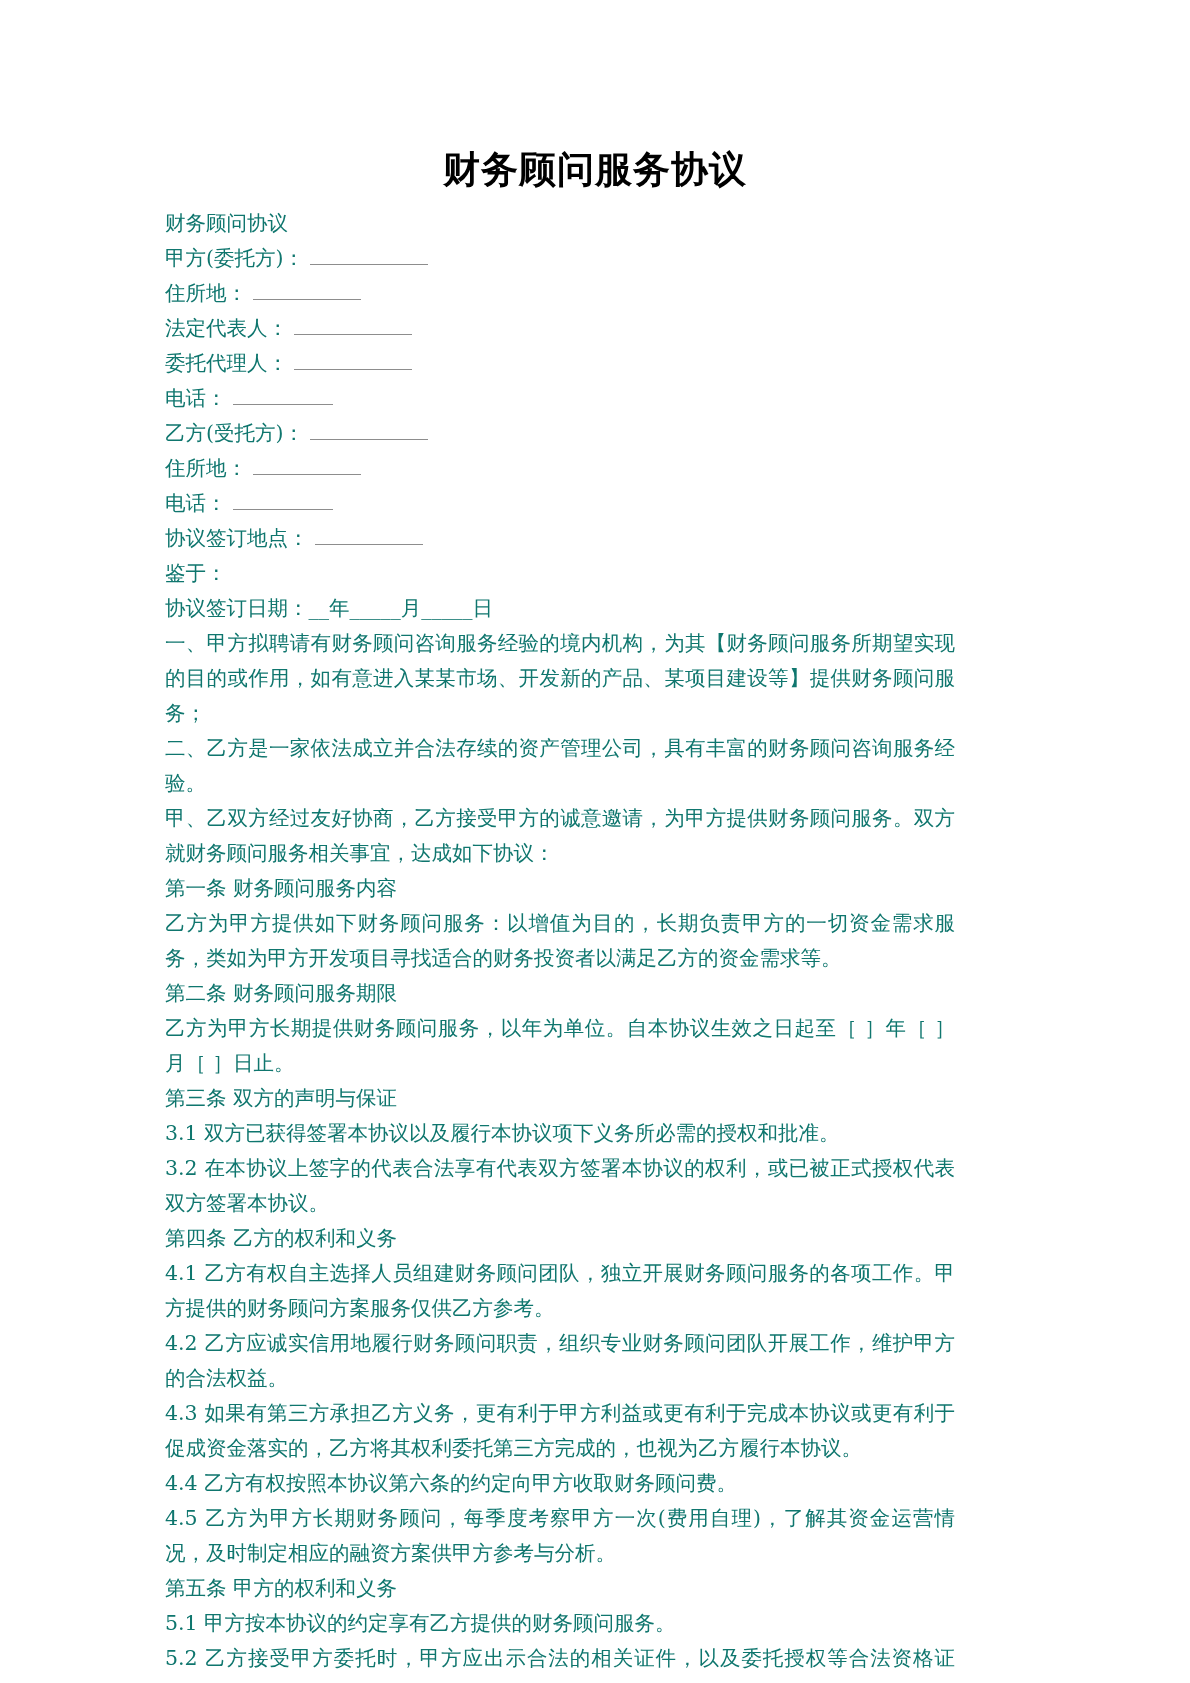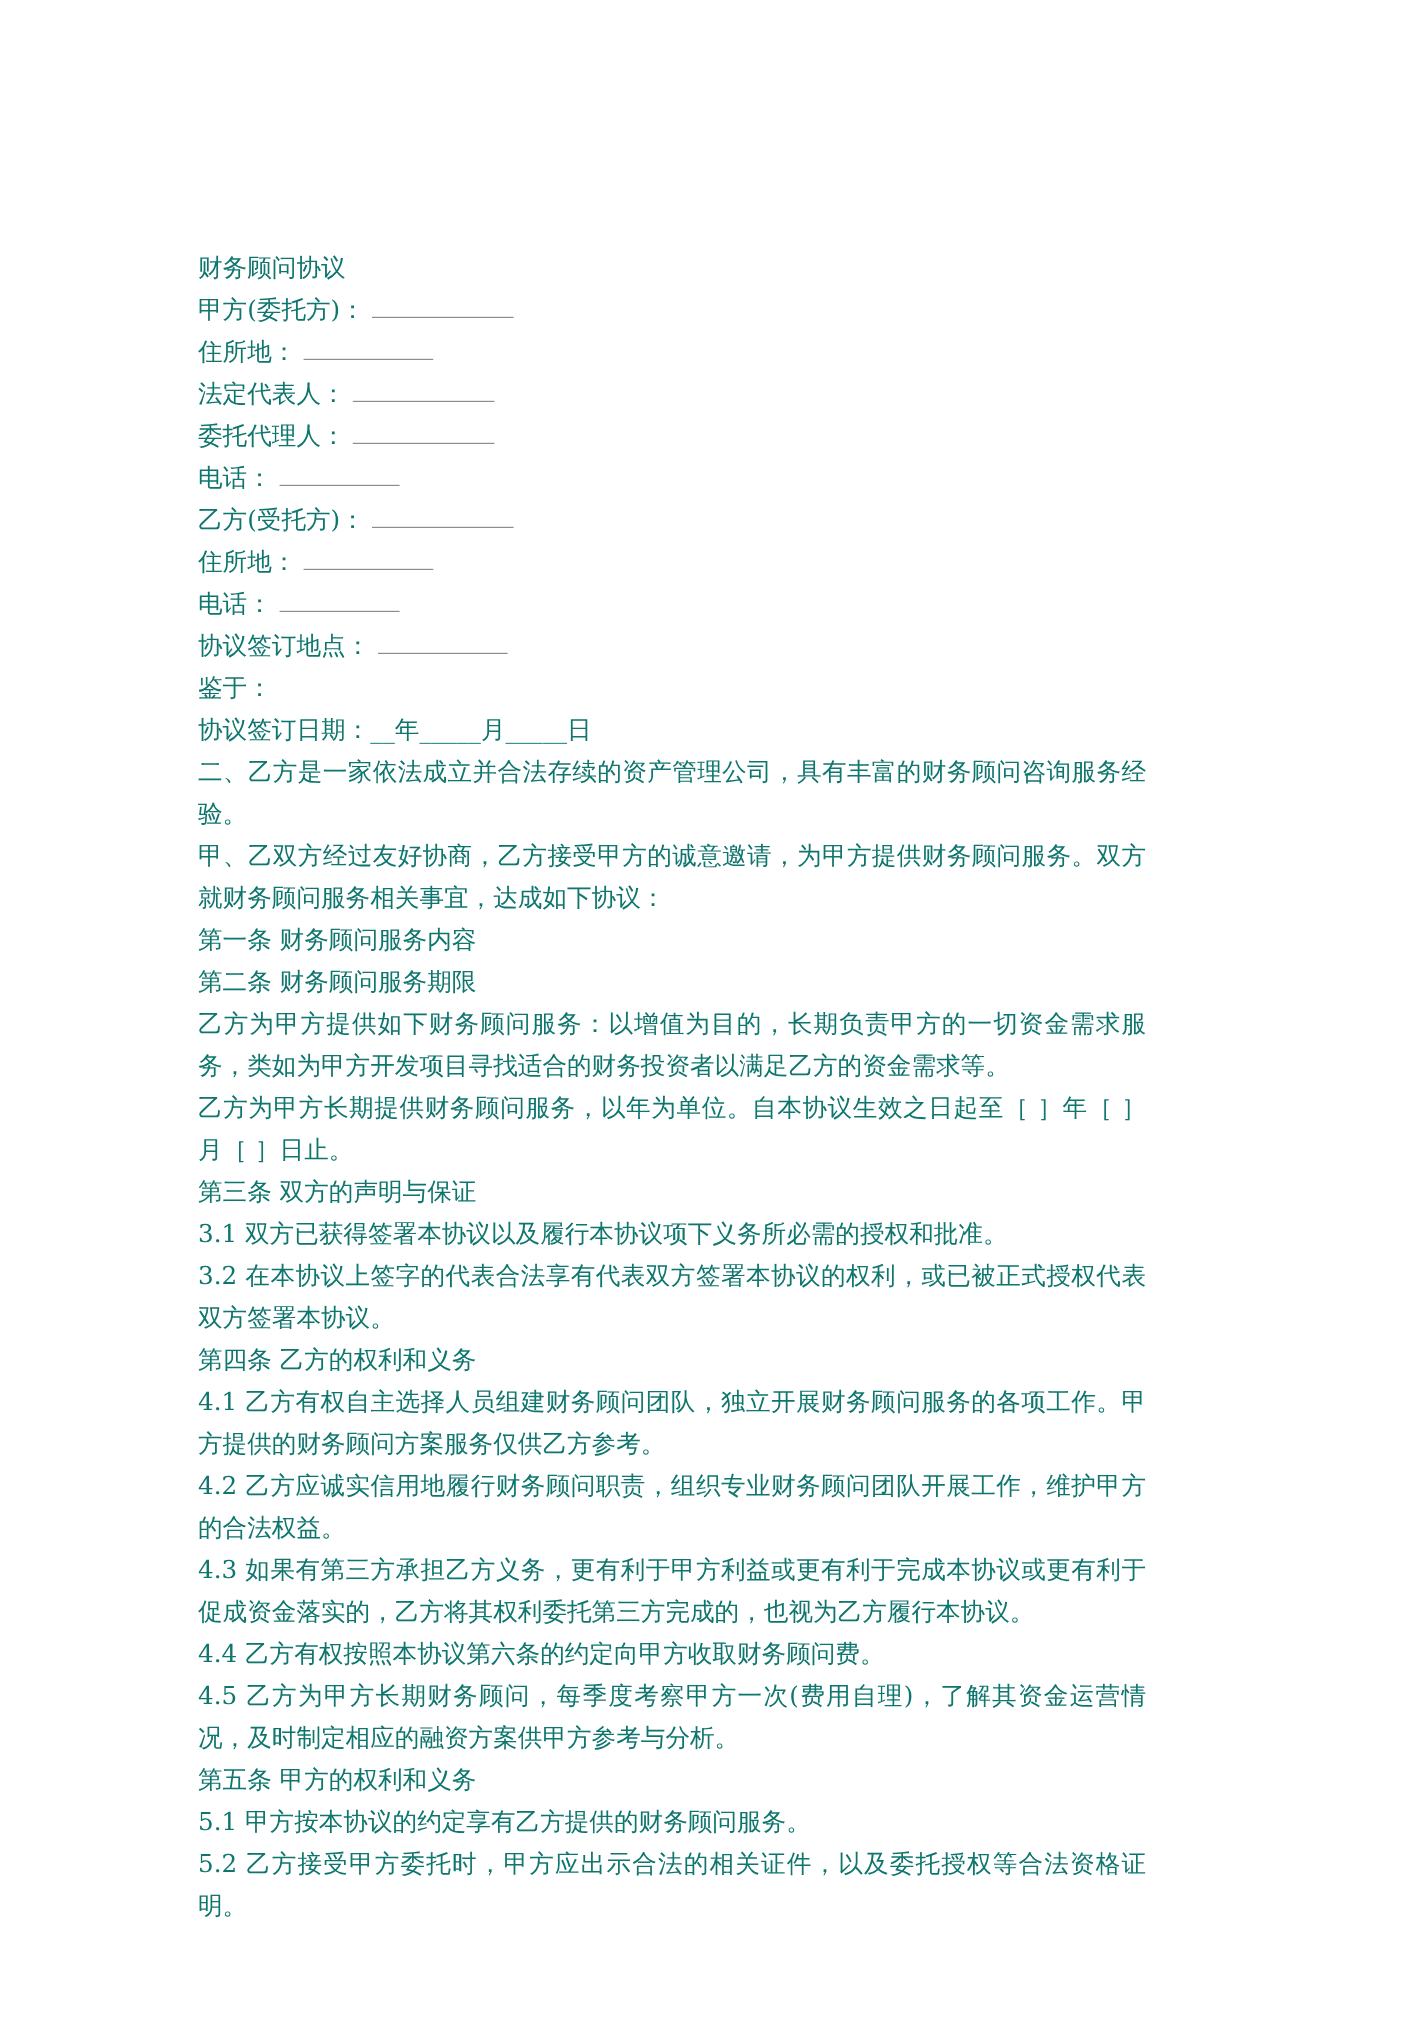--- a/index.html
+++ b/index.html
@@ -64,40 +64,42 @@
   }
   .blank.w10 { width: 118px; }
   .blank.w9  { width: 108px; }
   .blank.w8  { width: 100px; }
 </style>
 </head>
 <body>
 
 <div class="page">
 
+  <div class="doc-title">财务顾问服务协议</div>
 
   <div class="body-block">
 
   <div class="line"><span>财务顾问协议</span></div>
       <div class="line"><span>甲方(委托方)：</span><span class="blank w10"></span></div>
       <div class="line"><span>住所地：</span><span class="blank w9"></span></div>
       <div class="line"><span>法定代表人：</span><span class="blank w10"></span></div>
       <div class="line"><span>委托代理人：</span><span class="blank w10"></span></div>
       <div class="line"><span>电话：</span><span class="blank w8"></span></div>
       <div class="line"><span>乙方(受托方)：</span><span class="blank w10"></span></div>
       <div class="line"><span>住所地：</span><span class="blank w9"></span></div>
       <div class="line"><span>电话：</span><span class="blank w8"></span></div>
       <div class="line"><span>协议签订地点：</span><span class="blank w9"></span></div>
       <div class="line">鉴于：</div>
       <div class="line">协议签订日期：__年_____月_____日</div>
+      <div class="line">一、甲方拟聘请有财务顾问咨询服务经验的境内机构，为其【财务顾问服务所期望实现的目的或作用，如有意进入某某市场、开发新的产品、某项目建设等】提供财务顾问服务；</div>
       <div class="line">二、乙方是一家依法成立并合法存续的资产管理公司，具有丰富的财务顾问咨询服务经验。</div>
       <div class="line">甲、乙双方经过友好协商，乙方接受甲方的诚意邀请，为甲方提供财务顾问服务。双方就财务顾问服务相关事宜，达成如下协议：</div>
       <div class="line">第一条 财务顾问服务内容</div>
+      <div class="line">乙方为甲方提供如下财务顾问服务：以增值为目的，长期负责甲方的一切资金需求服务，类如为甲方开发项目寻找适合的财务投资者以满足乙方的资金需求等。</div>
       <div class="line">第二条 财务顾问服务期限</div>
-      <div class="line">乙方为甲方提供如下财务顾问服务：以增值为目的，长期负责甲方的一切资金需求服务，类如为甲方开发项目寻找适合的财务投资者以满足乙方的资金需求等。</div>
       <div class="line">乙方为甲方长期提供财务顾问服务，以年为单位。自本协议生效之日起至［ ］年［ ］ 月［ ］日止。</div>
       <div class="line">第三条 双方的声明与保证</div>
       <div class="line">3.1 双方已获得签署本协议以及履行本协议项下义务所必需的授权和批准。</div>
       <div class="line">3.2 在本协议上签字的代表合法享有代表双方签署本协议的权利，或已被正式授权代表双方签署本协议。</div>
       <div class="line">第四条 乙方的权利和义务</div>
       <div class="line">4.1 乙方有权自主选择人员组建财务顾问团队，独立开展财务顾问服务的各项工作。甲方提供的财务顾问方案服务仅供乙方参考。</div>
       <div class="line">4.2 乙方应诚实信用地履行财务顾问职责，组织专业财务顾问团队开展工作，维护甲方的合法权益。</div>
       <div class="line">4.3 如果有第三方承担乙方义务，更有利于甲方利益或更有利于完成本协议或更有利于促成资金落实的，乙方将其权利委托第三方完成的，也视为乙方履行本协议。</div>
       <div class="line">4.4 乙方有权按照本协议第六条的约定向甲方收取财务顾问费。</div>
       <div class="line">4.5 乙方为甲方长期财务顾问，每季度考察甲方一次(费用自理)，了解其资金运营情况，及时制定相应的融资方案供甲方参考与分析。</div>

